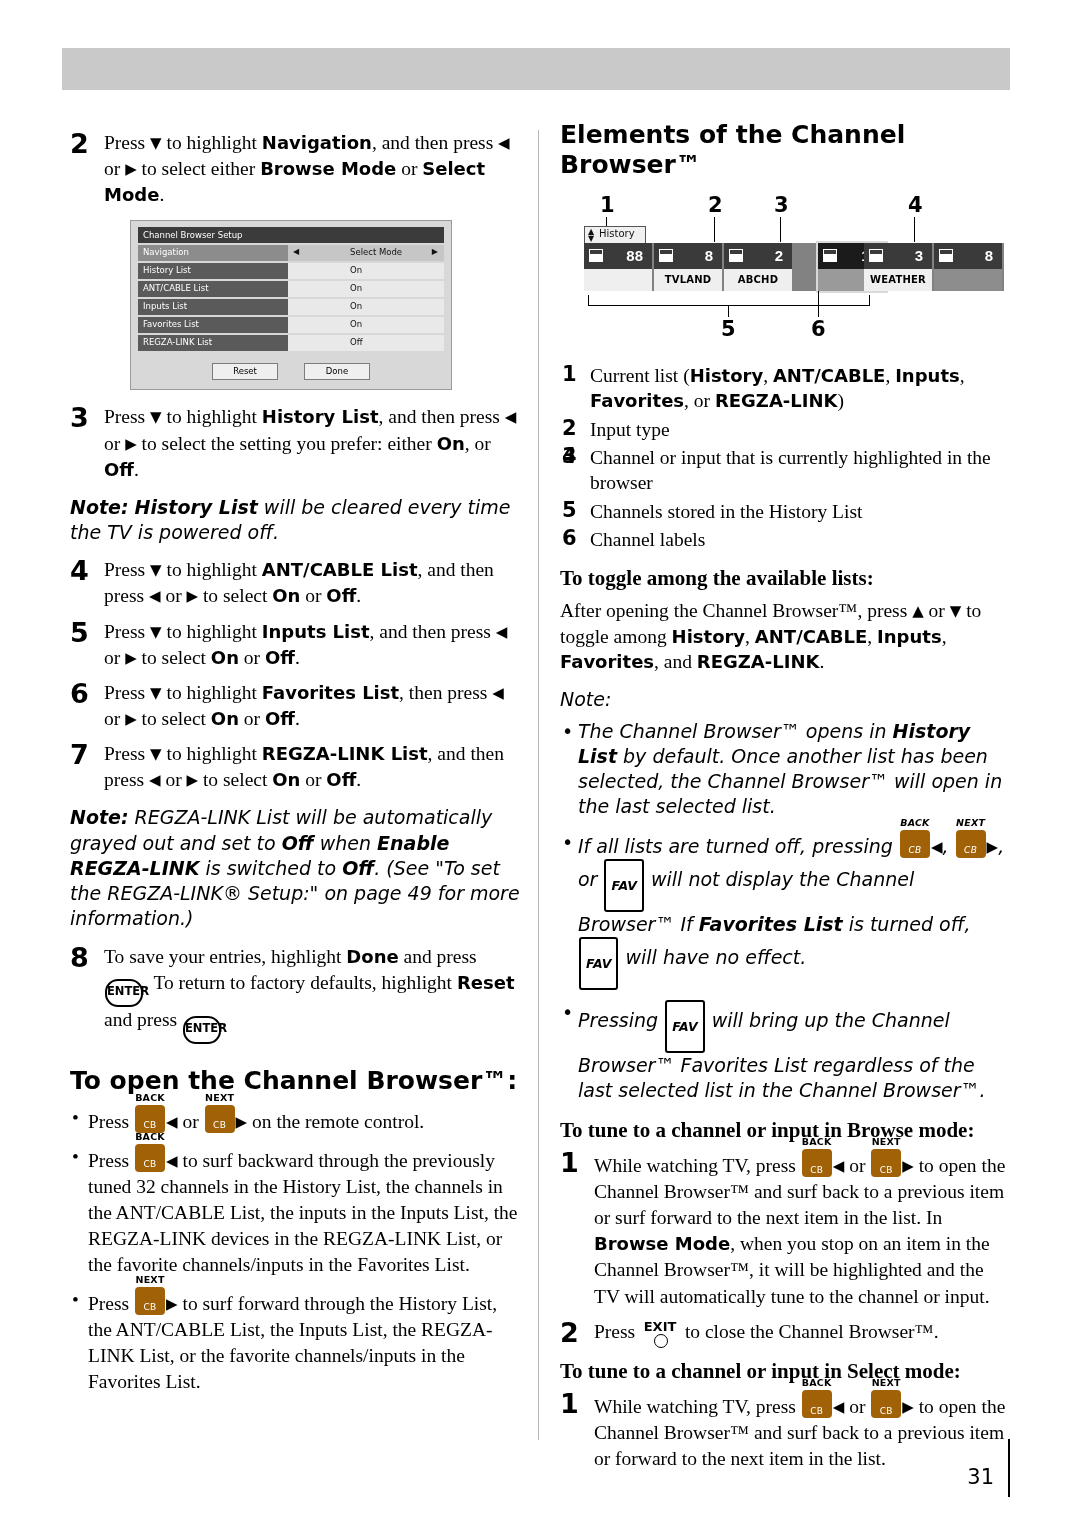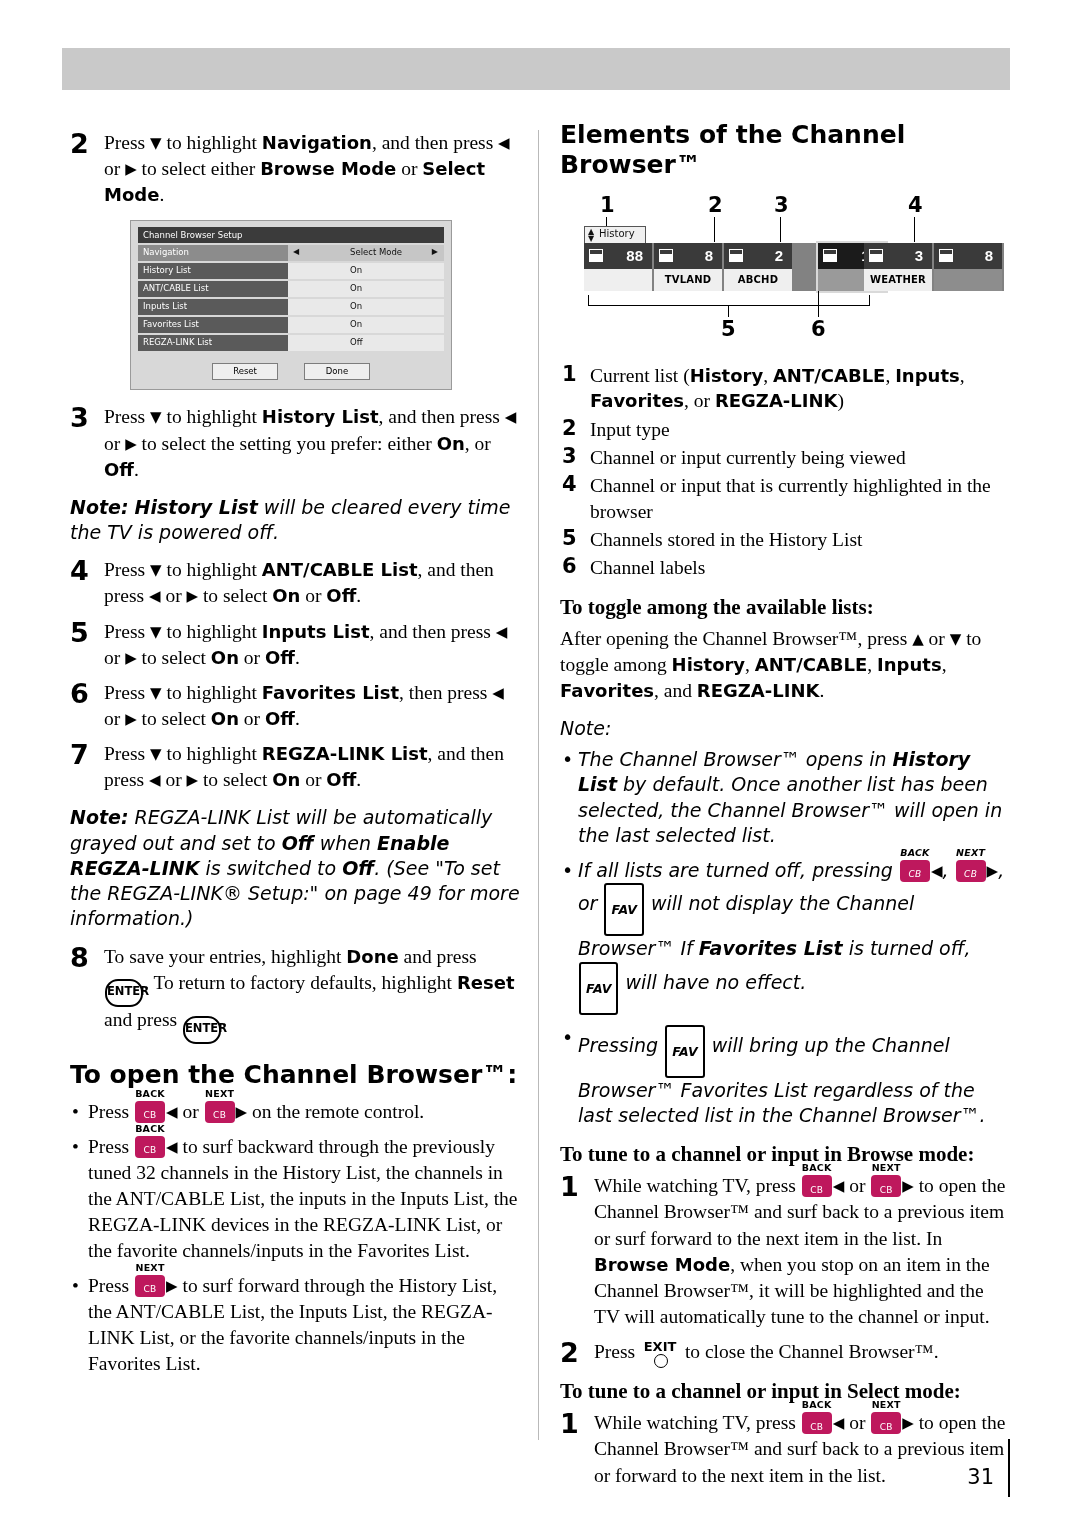--- a/index.html
+++ b/index.html
@@ -145,23 +145,23 @@
   
   .k-arrow {
     font-family: "DejaVu Sans", sans-serif;
     font-size: 15px;
     vertical-align: 1px;
   }
   .key-cb {
     display: inline-block;
     vertical-align: -5px;
     width: 30px;
-    height: 22px;
+    height: 28px;
     border-radius: 4px;
-    background: #be185d;
+    background: #a16207;
     color: #fff;
     position: relative;
     margin: 0 1px;
   }
   .key-cb .lbl {
     position: absolute;
     left: 0; right: 0;
     bottom: 1px;
     text-align: center;
     font-family: "DejaVu Sans", sans-serif;
@@ -524,21 +524,21 @@
 
     <div class="note">
       <b>Note:</b><span> REGZA-LINK List will be automatically grayed out and set to </span><b>Off</b><span> when </span><b>Enable REGZA-LINK</b><span> is switched to </span><b>Off</b><span>. (See "To set the REGZA-LINK® Setup:" on page 49 for more information.)</span>
     </div>
 
     <div class="step">
       <span class="num">8</span>
       <span>To save your entries, highlight </span><span class="bold-sans">Done</span><span> and press </span><span class="key-round">ENTER</span><span>. To return to factory defaults, highlight </span><span class="bold-sans">Reset</span><span> and press </span><span class="key-round">ENTER</span><span>.</span>
     </div>
 
-    <h2 class="h2" style="margin-top:16px">To open the Channel Browser™:</h2>
+    <h2 class="h2" style="margin-top:22px">To open the Channel Browser™:</h2>
 
     <div class="bullet">
       <span>Press </span><span class="key-cb"><span class="top">BACK</span><span class="lbl">CB</span></span><span class="k-arrow">◀</span><span> or </span><span class="key-cb"><span class="top">NEXT</span><span class="lbl">CB</span></span><span class="k-arrow">▶</span><span> on the remote control.</span>
     </div>
 
     <div class="bullet">
       <span>Press </span><span class="key-cb"><span class="top">BACK</span><span class="lbl">CB</span></span><span class="k-arrow">◀</span><span> to surf backward through the previously tuned 32 channels in the History List, the channels in the ANT/CABLE List, the inputs in the Inputs List, the REGZA-LINK devices in the REGZA-LINK List, or the favorite channels/inputs in the Favorites List.</span>
     </div>
 
     <div class="bullet">
@@ -619,21 +619,21 @@
       <div class="dg-num" style="left:233px; top:122px;">6</div>
     </div>
 
     <div class="num-list-item">
       <span class="n">1</span><span>Current list (</span><span class="bsans">History</span><span>, </span><span class="bsans">ANT/CABLE</span><span>, </span><span class="bsans">Inputs</span><span>, </span><span class="bsans">Favorites</span><span>, or </span><span class="bsans">REGZA-LINK</span><span>)</span>
     </div>
     <div class="num-list-item">
       <span class="n">2</span><span>Input type</span>
     </div>
     <div class="num-list-item">
-      <span class="n">3</span><span>Channel or input currently being viewed</span>
+      <span class="n">3</span>
     </div>
     <div class="num-list-item">
       <span class="n">4</span><span>Channel or input that is currently highlighted in the browser</span>
     </div>
     <div class="num-list-item">
       <span class="n">5</span><span>Channels stored in the History List</span>
     </div>
     <div class="num-list-item">
       <span class="n">6</span><span>Channel labels</span>
     </div>

